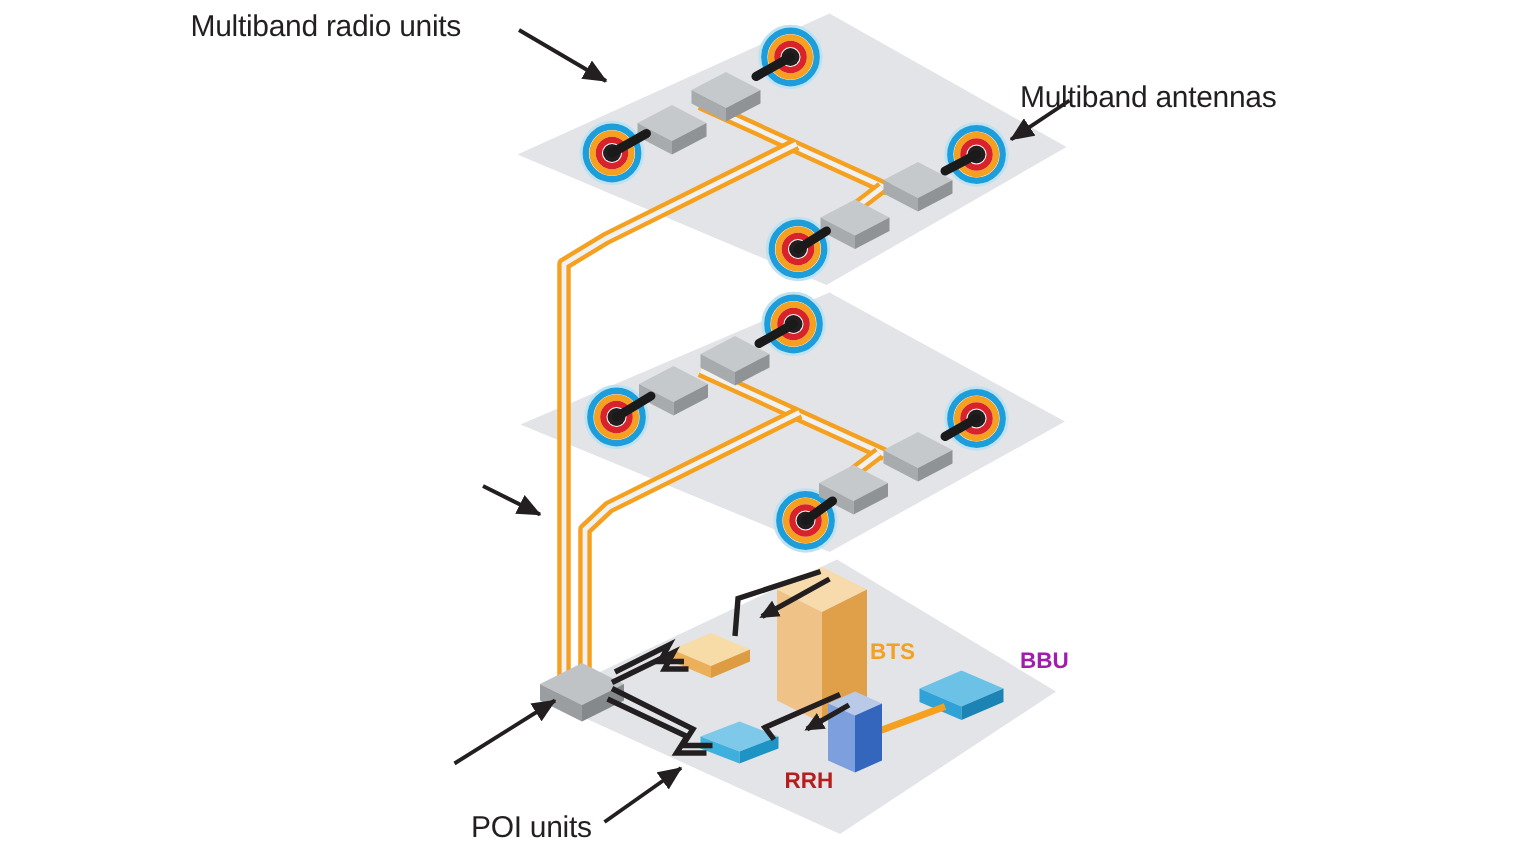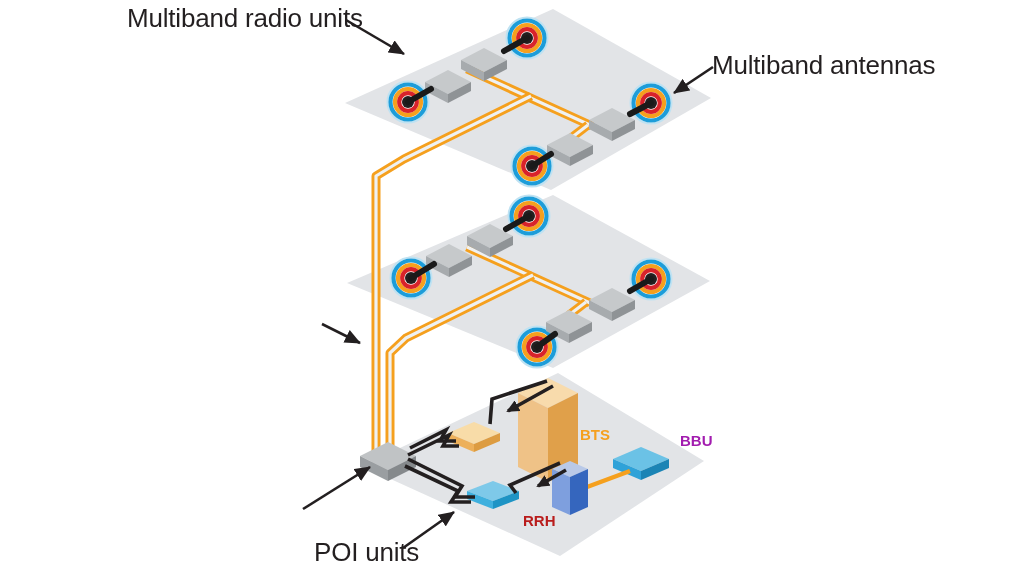--- a/index.html
+++ b/index.html
@@ -1,25 +1,25 @@
 <!DOCTYPE html>
 <html><head>
 <meta charset="utf-8">
 <style>
   html,body{margin:0;padding:0;background:#ffffff;}
   #stage{position:relative;width:1024px;height:576px;background:#ffffff;overflow:hidden;
          font-family:"Liberation Sans", sans-serif;}
   #diagram-svg{position:absolute;left:0;top:0;}
-  .lbl{position:absolute;color:#231F20;font-size:26px;line-height:24px;letter-spacing:-0.2px;white-space:nowrap;}
+  .lbl{position:absolute;color:#231F20;font-size:20px;line-height:24px;letter-spacing:-0.2px;white-space:nowrap;}
   .lbl.acc{font-size:15px;font-weight:bold;letter-spacing:0;}
   #lbl-bts{left:580px;top:423px;color:#F5A01E;}
   #lbl-bbu{left:680px;top:429px;color:#a21caf;}
   #lbl-rrh{left:523px;top:509px;color:#b91c1c;}
   #lbl-radio{left:127px;top:6px;}
-  #lbl-ant{left:712px;top:53px;}
+  #lbl-ant{left:680px;top:53px;}
   #lbl-fiber{left:127px;top:280px;white-space:normal;width:200px;}
   #lbl-headend{left:167px;top:506px;}
   #lbl-poi{left:314px;top:540px;}
   .fo{stroke:#F5A01E;stroke-width:9;fill:none;stroke-linejoin:round;}
   .fi{stroke:#EFF1F2;stroke-width:3.2;fill:none;stroke-linejoin:round;}
   .fs{stroke:#F5A01E;stroke-width:4.5;fill:none;}
   .cb{stroke:#231F20;stroke-width:3.6;fill:none;stroke-linejoin:miter;}
   .stub{stroke:#1A1A1A;stroke-width:6;fill:none;stroke-linecap:round;}
   .la{stroke:#231F20;stroke-width:2.6;fill:none;}
 </style>

